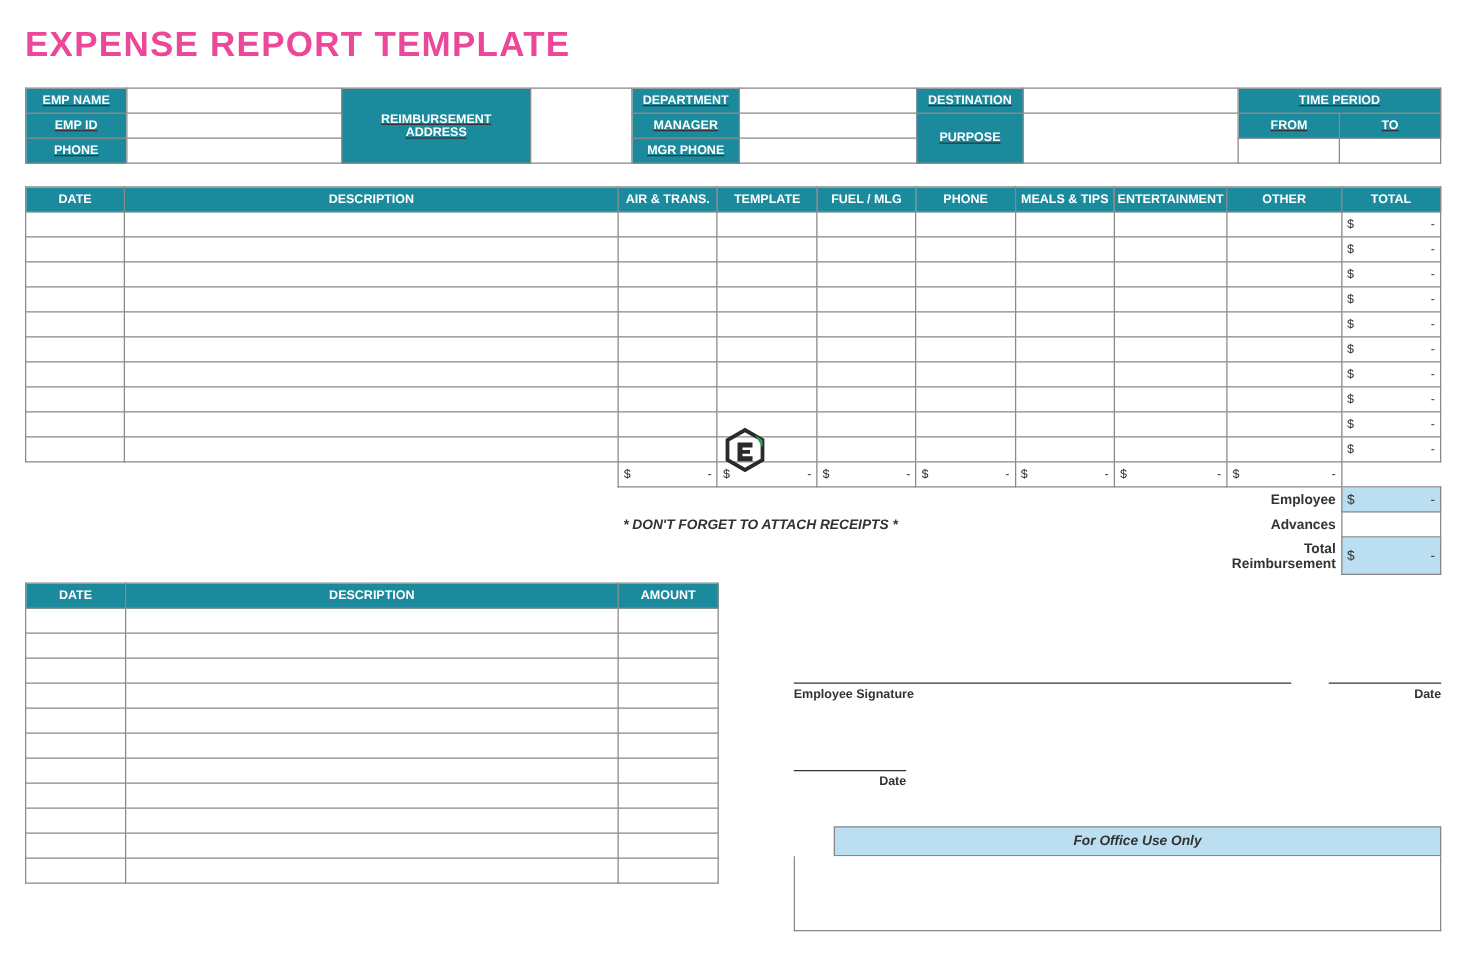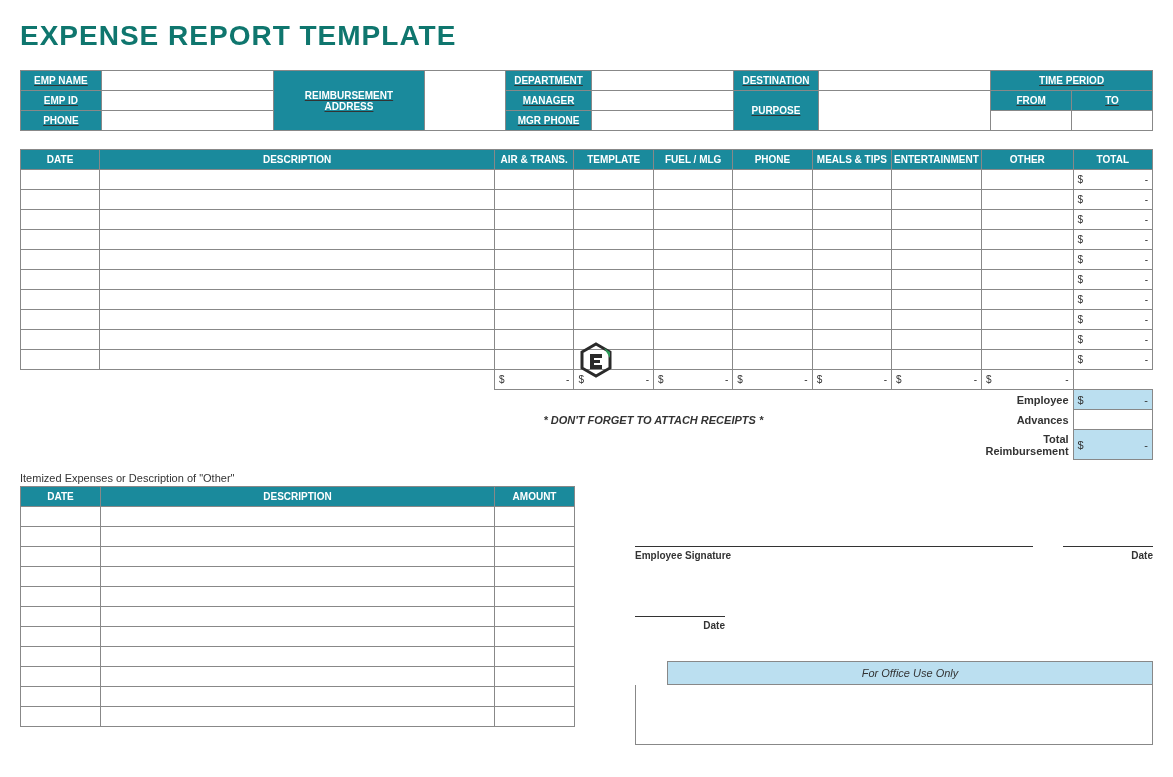--- a/index.html
+++ b/index.html
@@ -9,21 +9,21 @@
     font-family: Arial, Helvetica, sans-serif;
     font-size: 11px;
     color: #333;
     background: #fff;
     width: 1173px;
   }
   .title {
     font-family: 'Arial Narrow', Arial, sans-serif;
     font-size: 28px;
     font-weight: bold;
-    color: #0f766e;
+    color: #ec4899;
     letter-spacing: 1px;
     margin-bottom: 18px;
   }
   table { border-collapse: collapse; }
   .hdr-cell {
     background: #1a8a9c;
     color: #fff;
     font-weight: bold;
     text-align: center;
     border: 1px solid #888;
@@ -60,21 +60,21 @@
     font-size: 10px;
   }
   .total-cell .cur { float: left; }
   .total-cell .dash { float: right; }
   .subtotal-row td { border: none; }
   .sum-label { text-align: right; font-weight: bold; padding: 4px 8px; border: none !important; background: transparent !important; }
   .sum-val { background: #bbdff0 !important; border: 1px solid #888 !important; text-align: left; padding: 3px 6px; }
   .sum-val-white { background: #fff !important; border: 1px solid #888 !important; padding: 3px 6px; }
   .receipts-banner {
     background: #5fb3e0;
-    text-align: center;
+    text-align: left;
     font-weight: bold;
     font-style: italic;
     padding: 6px;
     border: 1px solid #888;
     font-size: 11px;
   }
   .itemized-title { font-size: 11px; margin: 6px 0 2px 0; }
   .itemized-table { width: 555px; }
   .itemized-table th {
     background: #1a8a9c;
@@ -90,21 +90,21 @@
     height: 20px;
     background: #fff;
   }
   .sig-area { margin-top: 40px; }
   .sig-line { border-top: 1px solid #333; }
   .sig-label { font-weight: bold; font-size: 10px; padding-top: 3px; }
   .office-hdr {
     background: #bbdff0;
     border: 1px solid #888;
     text-align: center;
-    font-weight: normal;
+    font-weight: bold;
     font-style: italic;
     padding: 5px;
     font-size: 11px;
     margin-left: 32px;
   }
   .office-body { border: 1px solid #888; border-top: none; height: 60px; background: #fff; }
   .logo {
     position: absolute;
     left: 576px;
     top: 340px;
@@ -381,21 +381,20 @@
     <td class="noborder" colspan="2"></td>
     <td class="noborder" colspan="6"></td>
     <td class="sum-label">Total Reimbursement</td>
     <td class="sum-val"><span class="cur">$</span><span class="dash" style="float:right">-</span></td>
   </tr>
 </tbody>
   </table>
 
 <div style="display:flex; gap:60px; margin-top:6px;">
   <div style="flex:0 0 555px;">
-    <div class="itemized-title">Itemized Expenses or Description of "Other"</div>
     <table class="itemized-table">
       <colgroup>
           <col style="width:80px">
           <col style="width:395px">
           <col style="width:80px">
         </colgroup>
       <tbody>
           <tr>
         <th>DATE</th>
         <th>DESCRIPTION</th>

